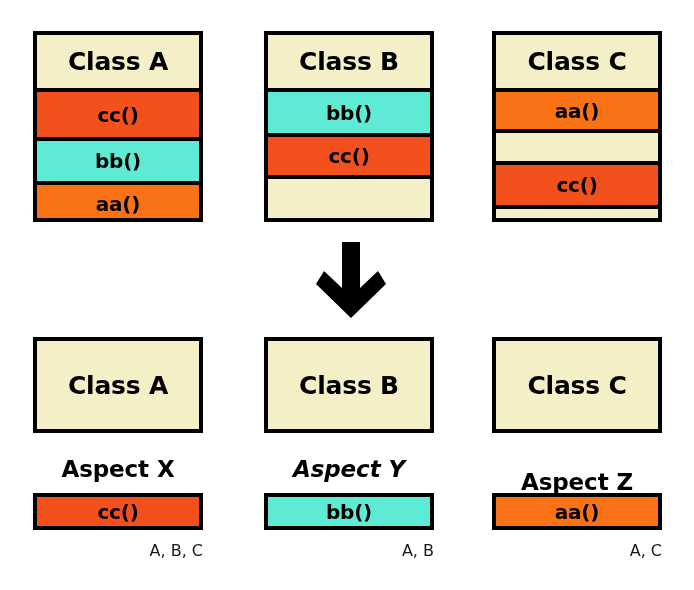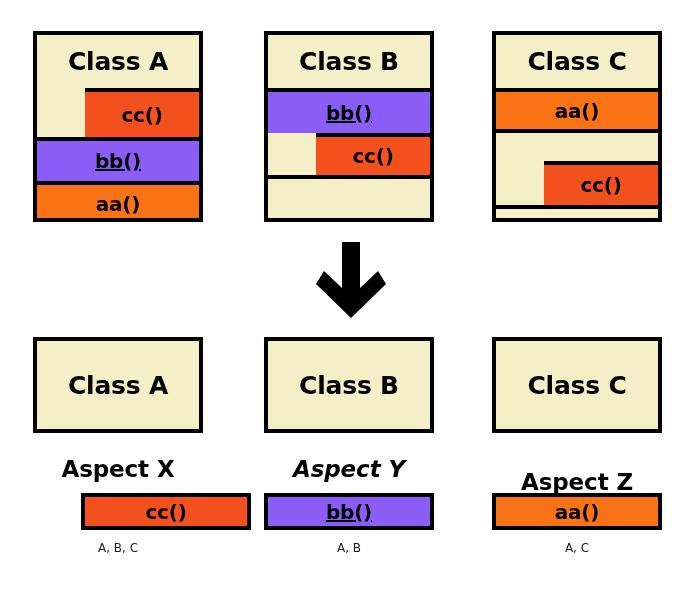--- a/index.html
+++ b/index.html
@@ -45,22 +45,22 @@
     display: flex;
     align-items: center;
     justify-content: center;
     border-top: 4px solid #000000;
     color: #000000;
     font-size: 20px;
     font-weight: bold;
     letter-spacing: -0.2px;
   }
   .member-row.empty { }
-  .swatch-orange { background: #F2501C; margin-left: 48px; }
-  .swatch-green  { background: #8b5cf6; text-decoration: underline; }
+  .swatch-orange { background: #F2501C; }
+  .swatch-green  { background: #5eead4; }
   .swatch-yellow { background: #f97316; }
   .swatch-cream  { background: #F5EFC8; }
 
   
   .plain-box {
     position: absolute;
     box-sizing: border-box;
     border: 4px solid #000000;
     background: #F5EFC8;
     display: flex;
@@ -94,22 +94,22 @@
     justify-content: center;
     font-size: 20px;
     font-weight: bold;
     color: #000000;
     letter-spacing: -0.2px;
   }
 
   
   .aspect-caption {
     position: absolute;
-    text-align: center;
-    font-size: 12px;
+    text-align: right;
+    font-size: 16px;
     font-weight: normal;
     color: #1a1a1a;
   }
 
   
   #arrow-svg {
     position: absolute;
     left: 316px;
     top: 240px;
     width: 70px;

